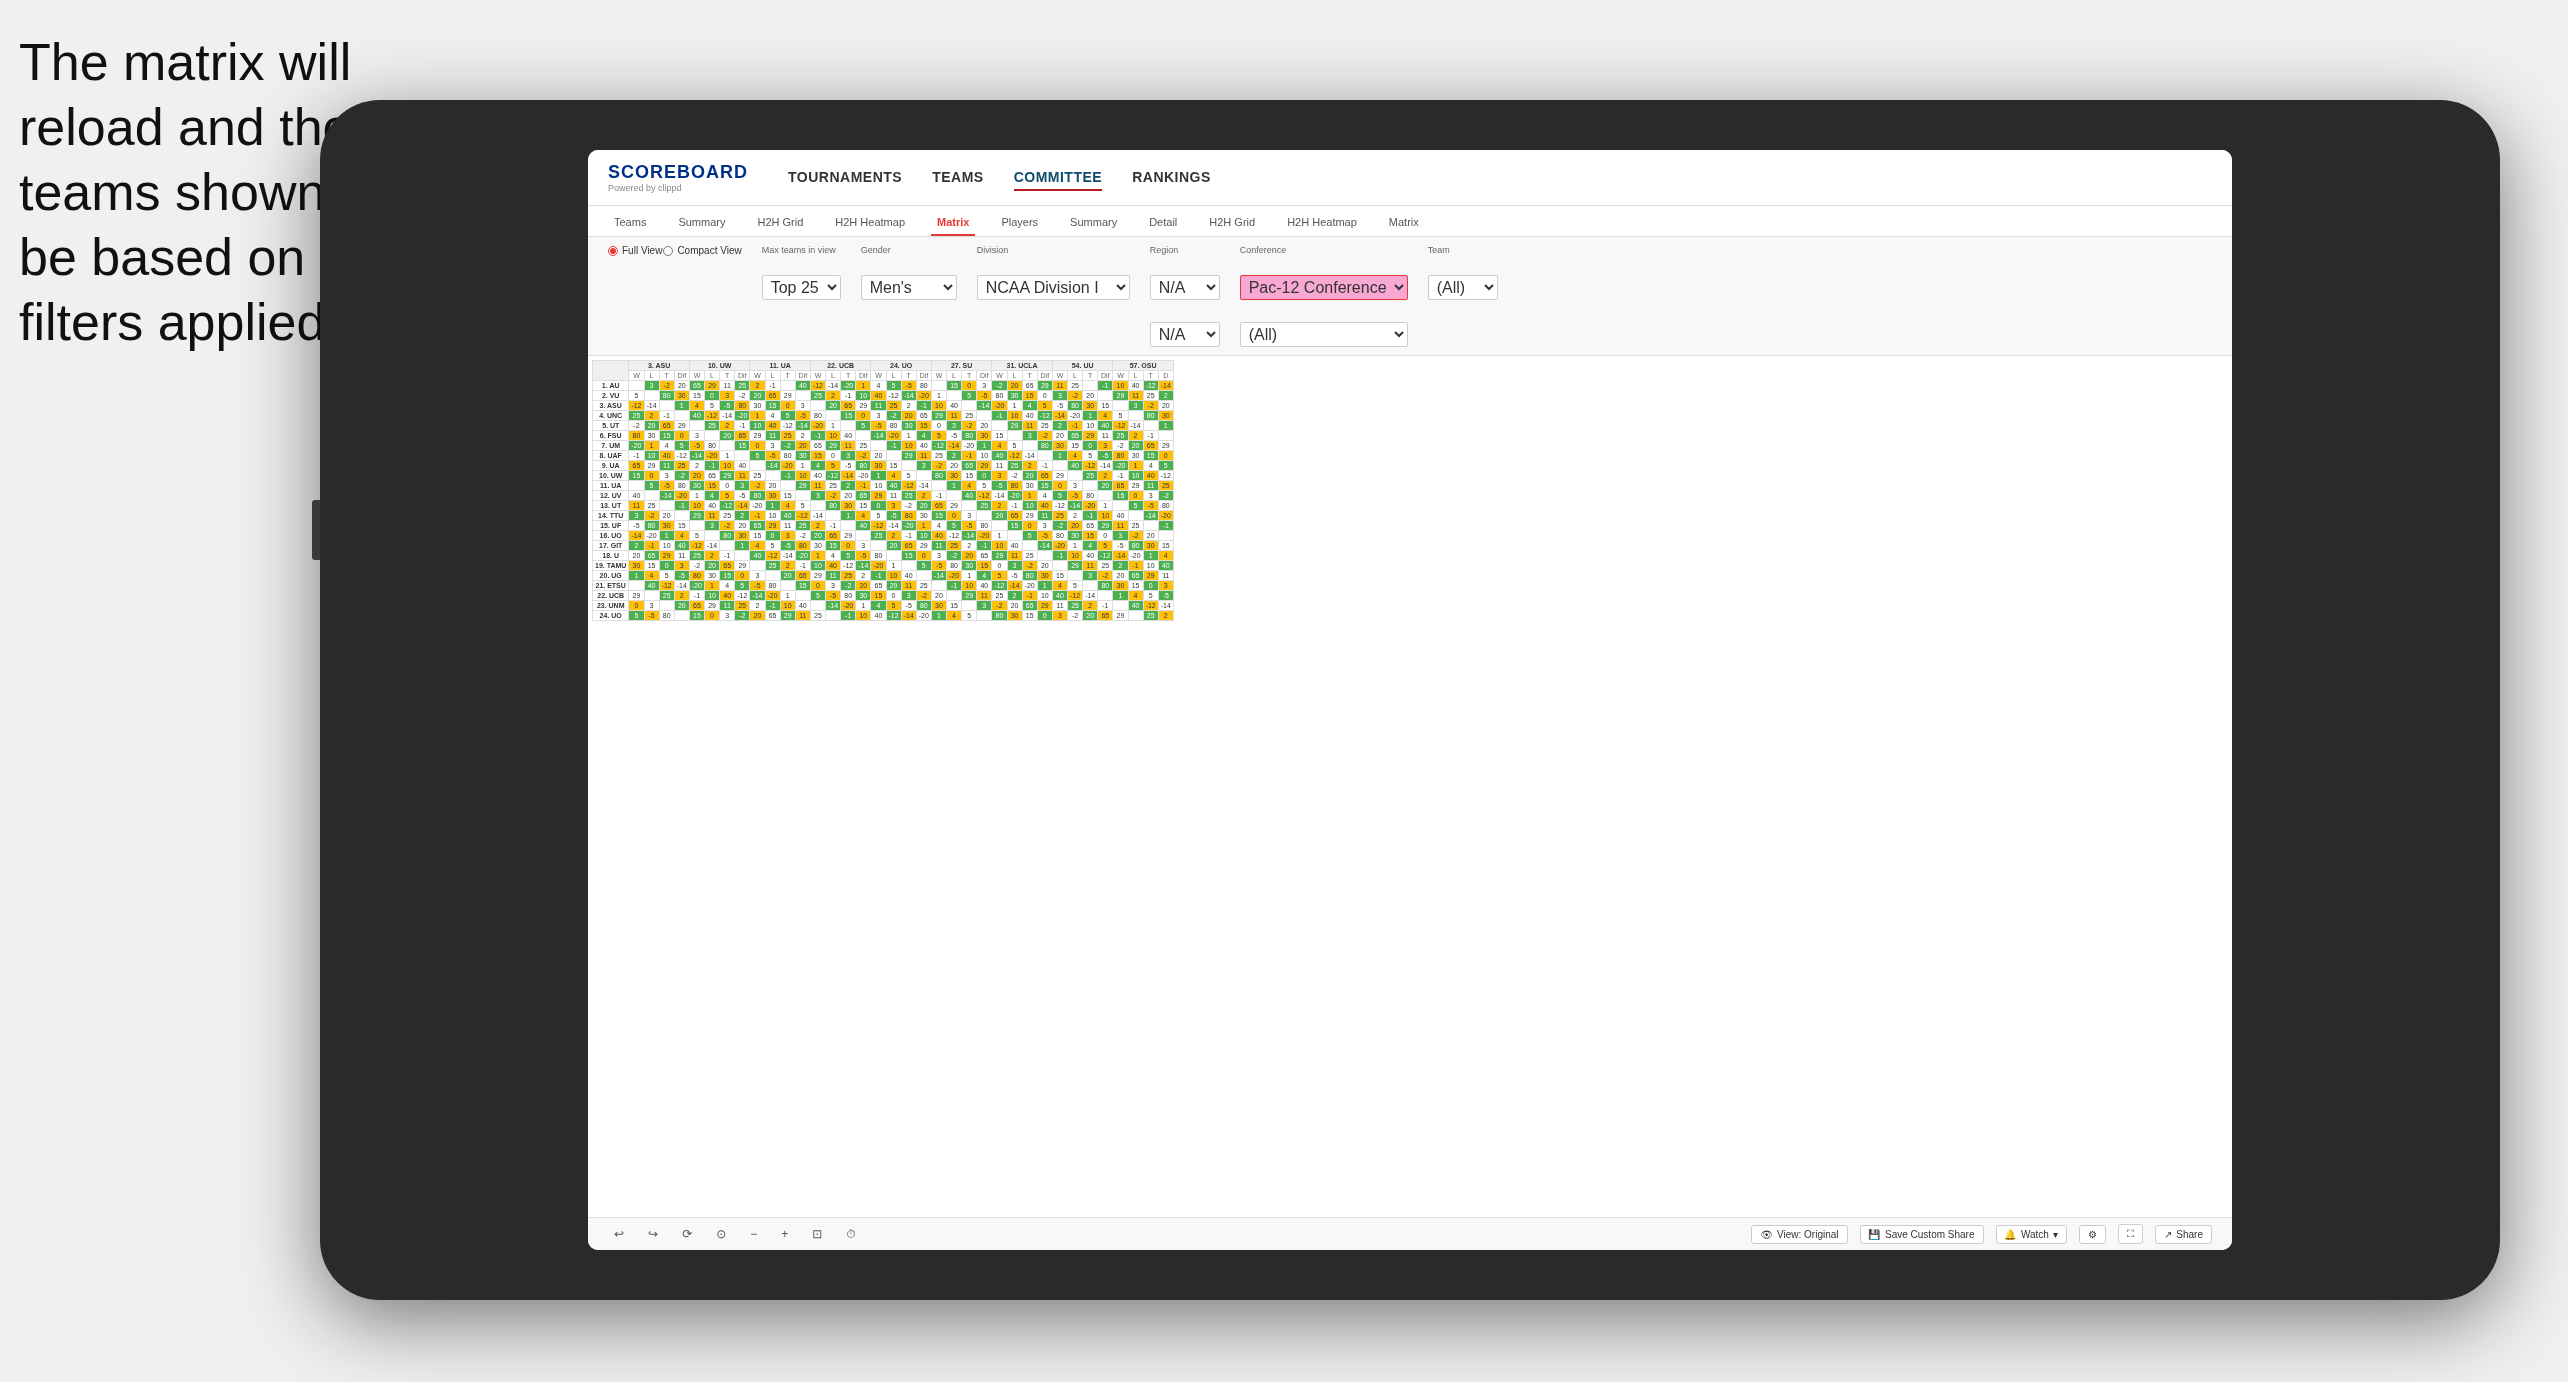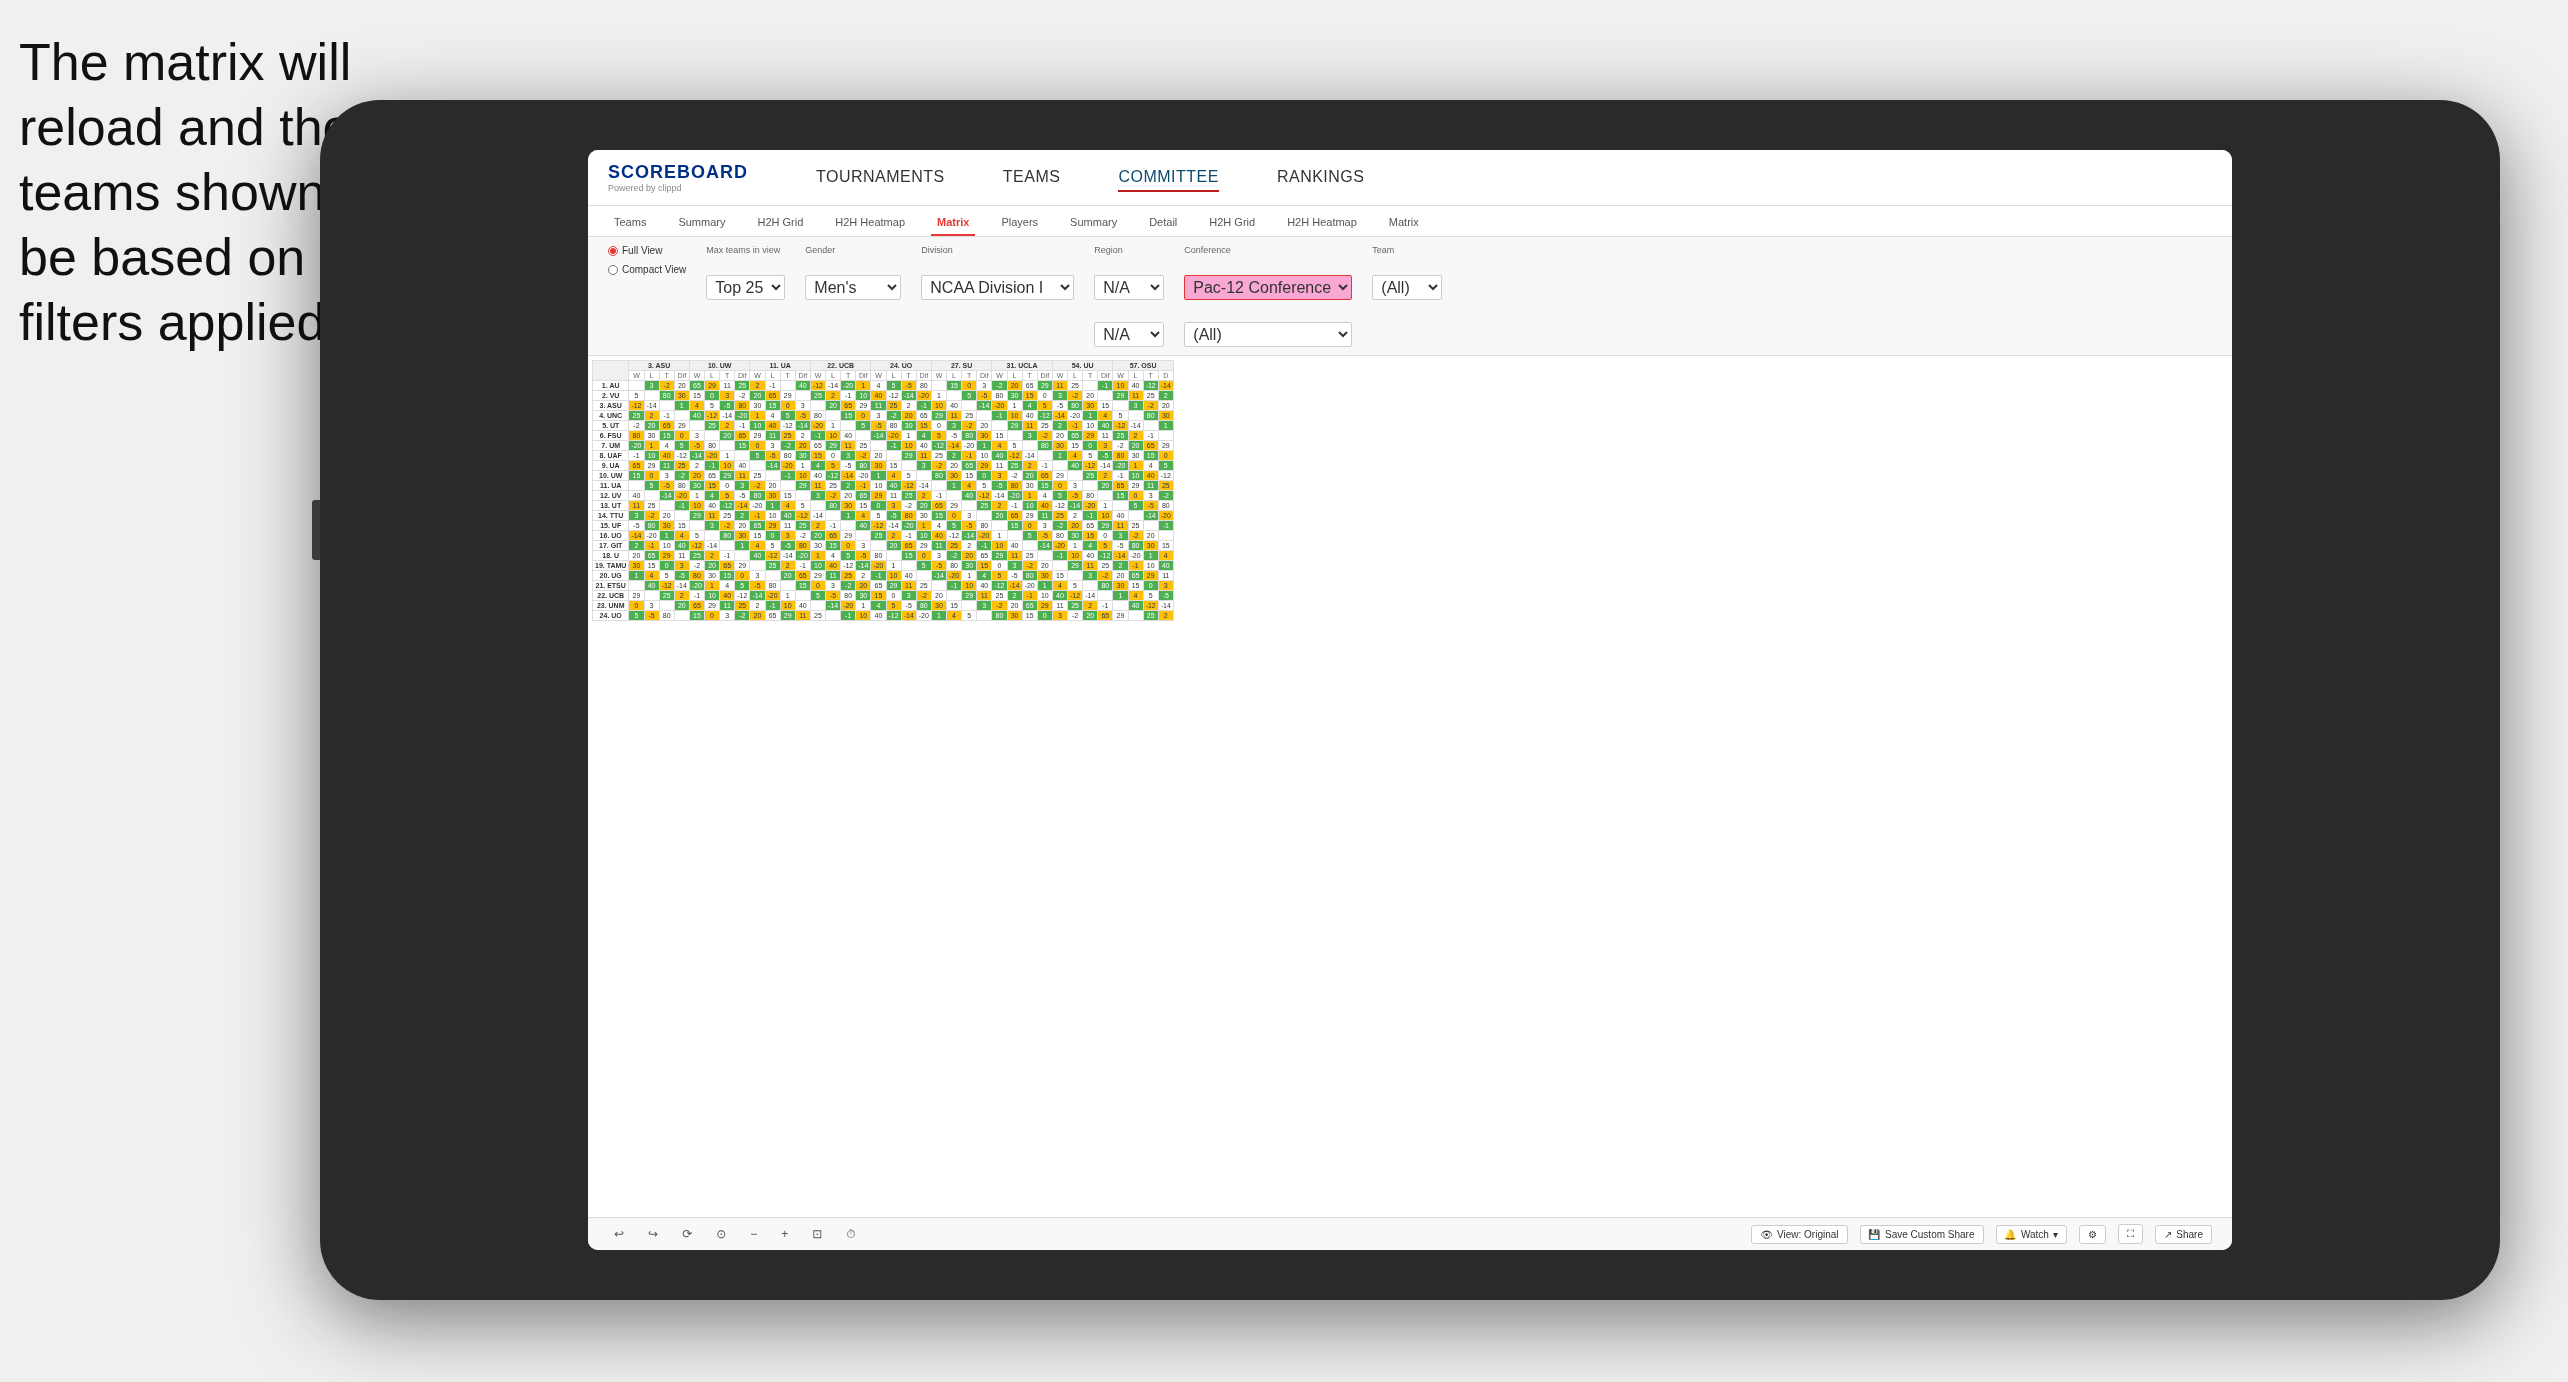--- a/index.html
+++ b/index.html
@@ -76,28 +76,27 @@
       font-size: 9px;
       color: #888;
     }
 
     .nav-links {
       display: flex;
       gap: 30px;
     }
 
     .nav-link {
-      font-size: 16px;
+      font-size: 14px;
       color: #333;
       text-decoration: none;
-      font-weight: 400;
+      font-weight: 700;
       letter-spacing: 0.5px;
       padding: 4px 0;
       cursor: pointer;
-      margin-left: 28px;
     }
 
     .nav-link.active {
       color: #0c4a6e;
       border-bottom: 2px solid #b91c1c;
     }
 
     
     .sub-nav {
       display: flex;
@@ -128,22 +127,22 @@
       align-items: flex-start;
       padding: 8px 20px;
       background: #f8f8f8;
       border-bottom: 1px solid #ddd;
       gap: 20px;
       flex-shrink: 0;
     }
 
     .radio-group {
       display: flex;
-      flex-direction: column;
-      gap: 8px;
+      flex-direction: row;
+      gap: 1px;
       font-size: 10px;
       color: #333;
     }
 
     .radio-row {
       display: flex;
       align-items: center;
       gap: 4px;
     }
 

